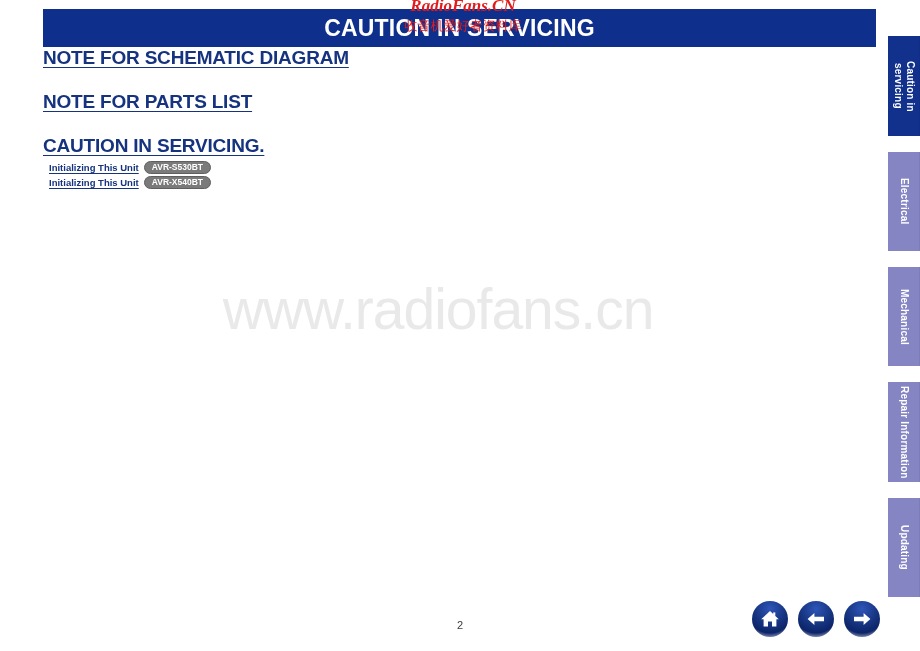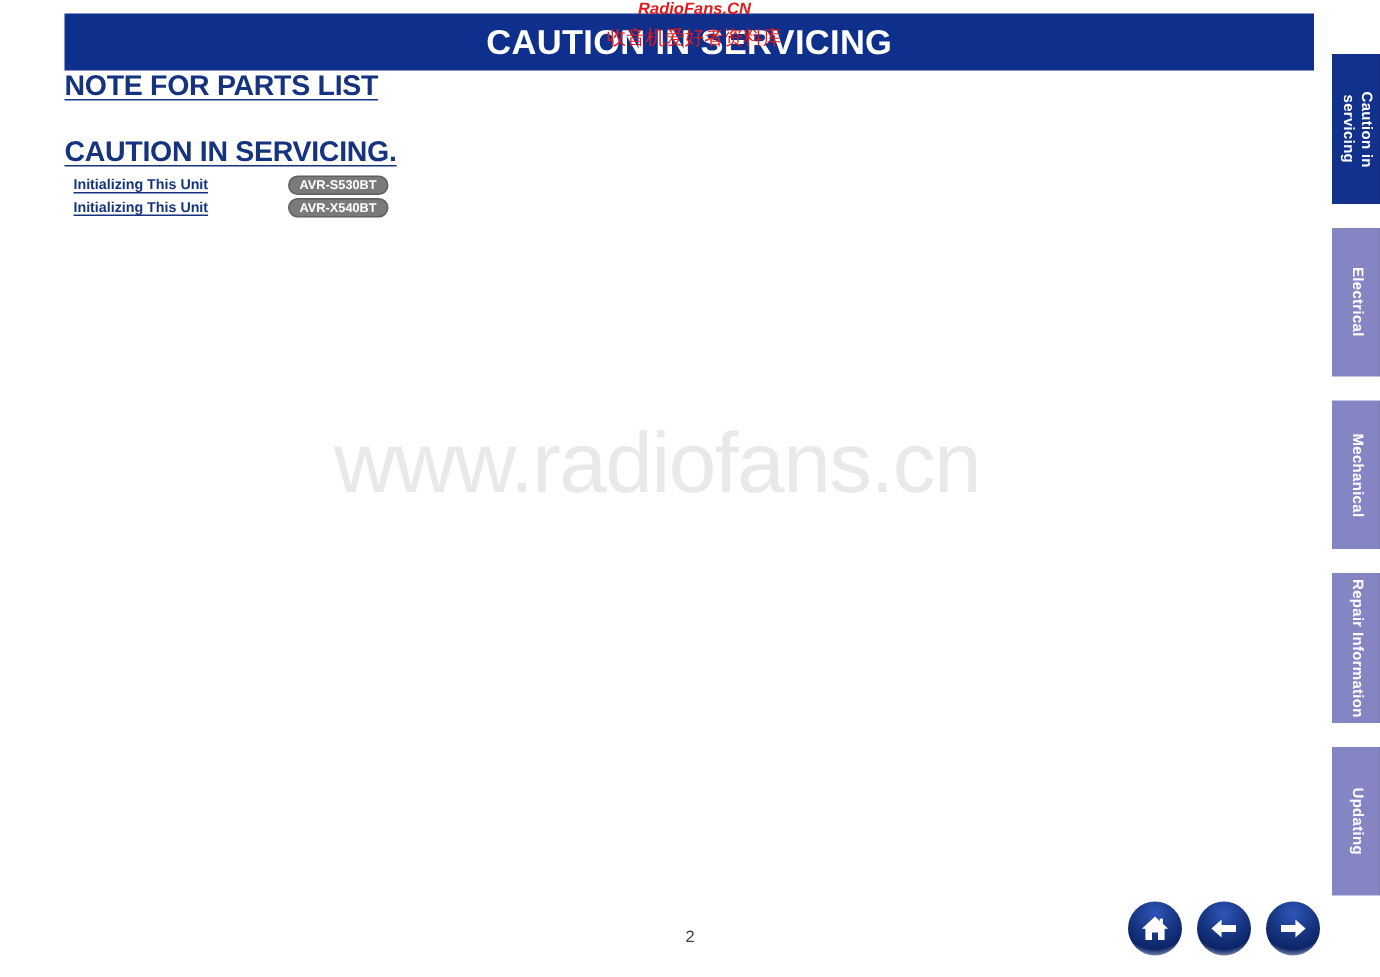--- a/index.html
+++ b/index.html
@@ -67,24 +67,24 @@
     left: 393px;
     top: 0px;
     width: 140px;
     text-align: center;
     z-index: 4;
     pointer-events: none;
   }
   #banner-watermark .wm-latin {
     display: block;
     color: #e11b1b;
-    font-family: Liberation Sans, sans-serif;
+    font-family: Liberation Serif, serif;
     font-weight: bold;
     font-style: italic;
-    font-size: 11px;
+    font-size: 17px;
     line-height: 12px;
     white-space: nowrap;
   }
   #banner-watermark .wm-cjk {
     display: block;
     color: #e11b1b;
     font-family: "DejaVu Sans", sans-serif;
     font-weight: normal;
     font-size: 13px;
     line-height: 15px;
@@ -114,21 +114,20 @@
     width: max-content;
   }
   .toc-link.last { margin-bottom: 4px; text-align: center; }
 
   
   .sub-item {
     display: flex;
     align-items: center;
     margin: 0 0 2px 6px;
     height: 13px;
-    gap: 48px;
   }
   .sub-item-label {
     color: #15337e;
     font-family: "Liberation Sans", sans-serif;
     font-weight: bold;
     font-size: 9.5px;
     text-decoration: underline;
     text-underline-offset: 2px;
     cursor: pointer;
     white-space: nowrap;
@@ -224,20 +223,21 @@
   <div id="header-banner">
     <div id="header-title">CAUTION IN SERVICING</div>
   </div>
 
   <div id="banner-watermark">
     <span class="wm-latin">RadioFans.CN</span>
     <span class="wm-cjk">收音机爱好者资料库</span>
   </div>
 
   <div id="toc">
+    <a class="toc-link">NOTE FOR SCHEMATIC DIAGRAM</a>
     <a class="toc-link">NOTE FOR PARTS LIST</a>
     <a class="toc-link last">CAUTION IN SERVICING.</a>
 
     <div class="sub-item">
       <span class="sub-item-label">Initializing This Unit</span>
       <span class="model-badge">AVR-S530BT</span>
     </div>
     <div class="sub-item">
       <span class="sub-item-label">Initializing This Unit</span>
       <span class="model-badge">AVR-X540BT</span>

